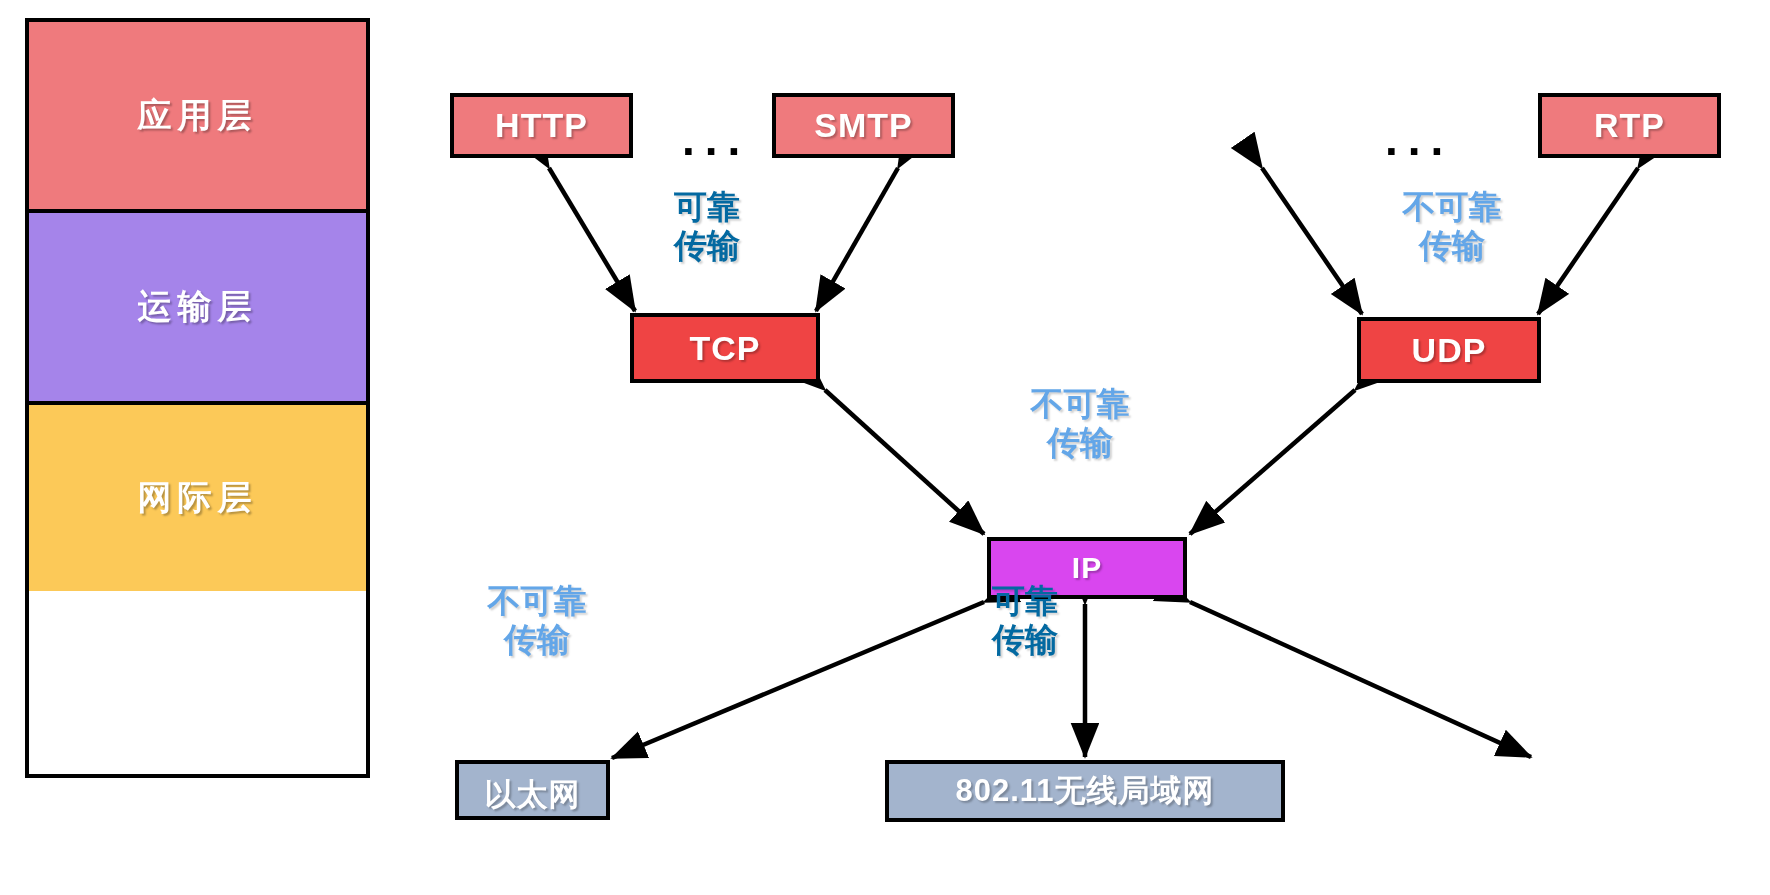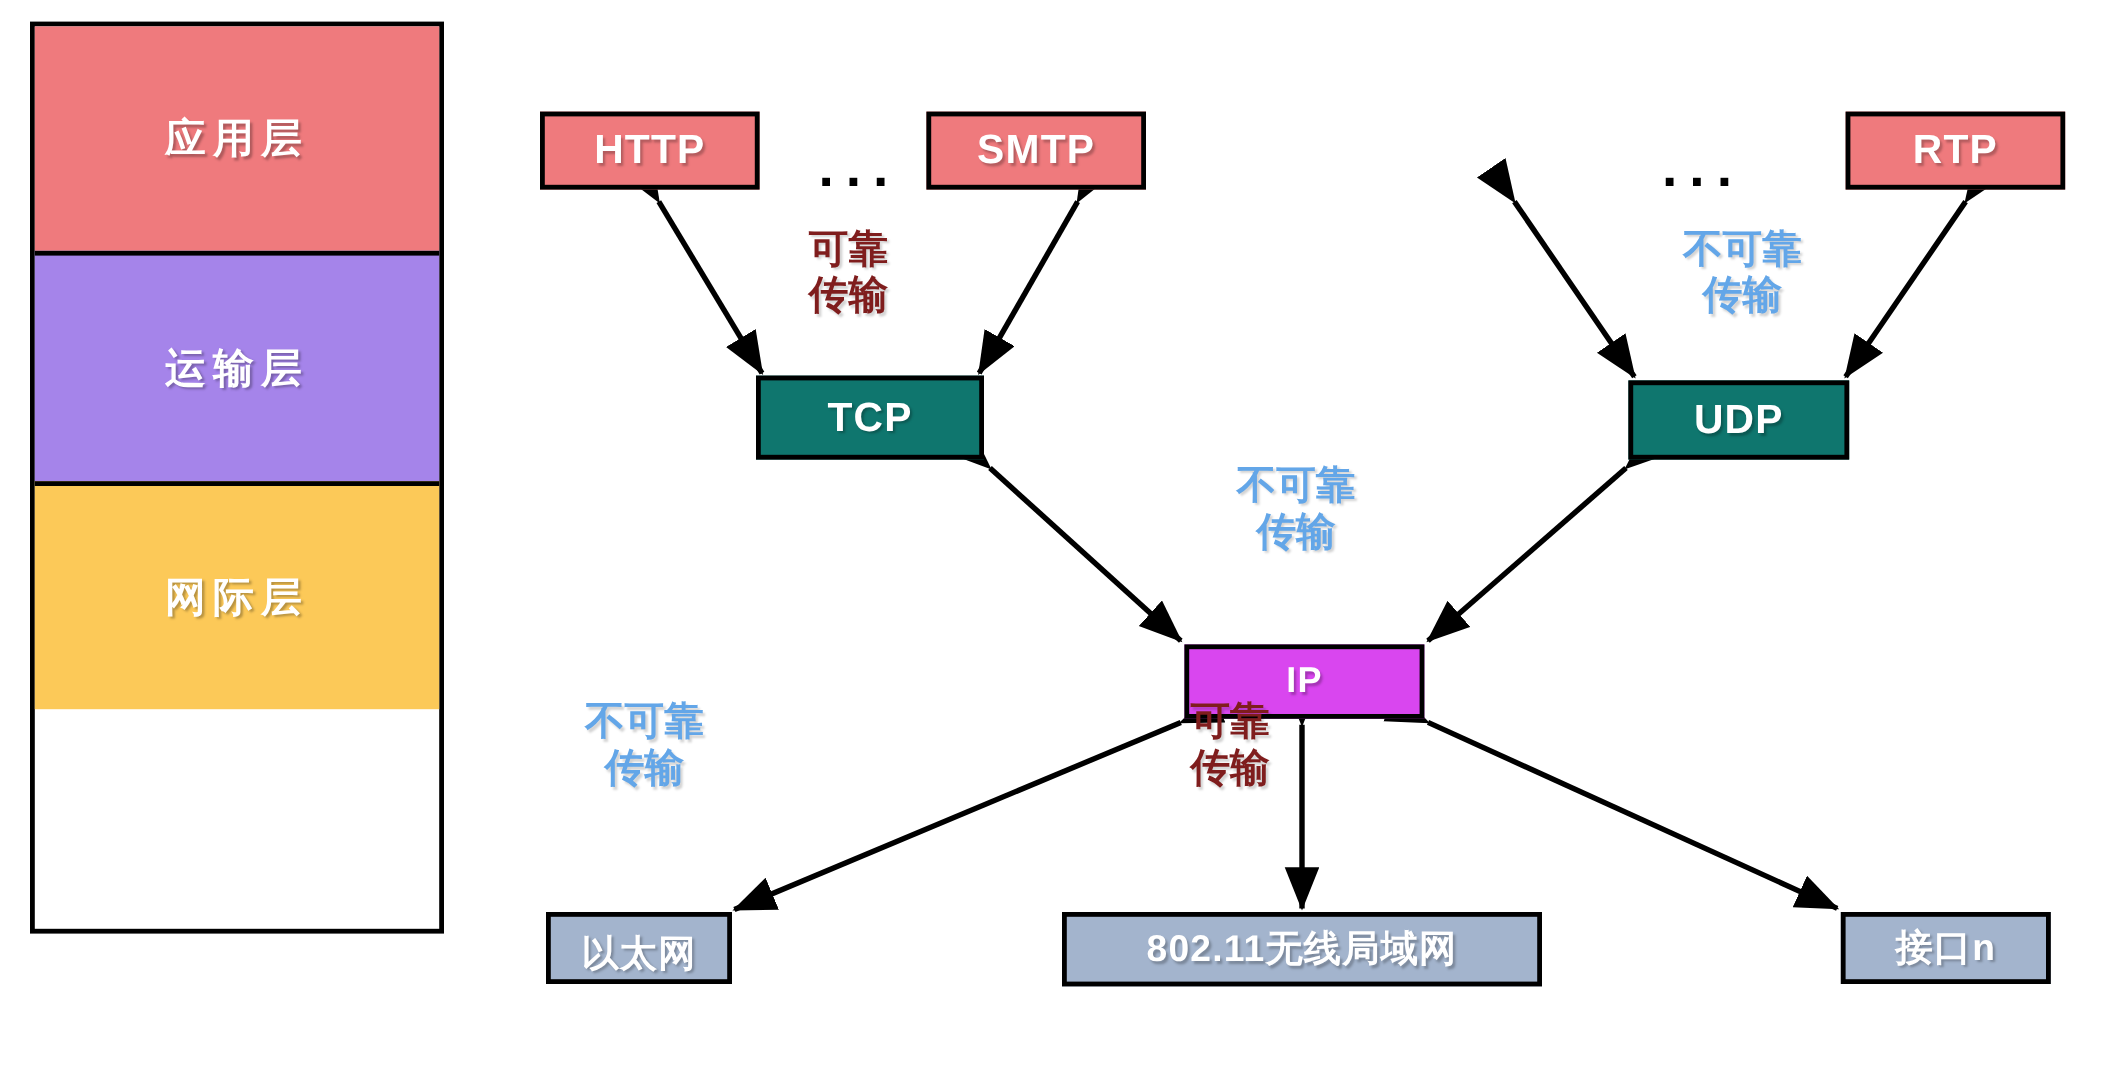--- a/index.html
+++ b/index.html
@@ -17,21 +17,21 @@
   .l-app{flex:0 0 187px;background:#ef7a7d;}
   .l-tra{flex:0 0 192px;background:#a584ea;}
   .l-net{flex:0 0 190px;background:#fcc958;}
   .l-lnk{flex:1 1 auto;background:#a3b4cd;}
 
   
   .node{position:absolute;box-sizing:border-box;border:4px solid #000;
         display:flex;align-items:center;justify-content:center;
         color:#ffffff;font-weight:bold;text-shadow:2px 2px 2px rgba(0,0,0,.25);}
   .app-node{background:#ef7a7d;font-size:34px;letter-spacing:1px;}
-  .tra-node{background:#0f766e;font-size:34px;letter-spacing:1px;}
+  .tra-node{background:#ef4444;font-size:34px;letter-spacing:1px;}
   .net-node{background:#d946ef;font-size:30px;letter-spacing:1px;}
   .lnk-node{background:#a3b4cd;font-size:31px;letter-spacing:1px;}
 
   
   #n-http {left:450px; top:93px;  width:183px;height:65px;}
   #n-smtp {left:772px; top:93px;  width:183px;height:65px;}
   #n-dns  {left:1155px;top:93px;  width:183px;height:65px;}
   #n-rtp  {left:1538px;top:93px;  width:183px;height:65px;}
   #n-tcp  {left:630px; top:313px; width:190px;height:70px;}
   #n-udp  {left:1357px;top:317px; width:184px;height:66px;align-items:center;}
@@ -42,21 +42,21 @@
 
   
   .ellipsis{position:absolute;color:#000;font-weight:bold;font-size:46px;
             letter-spacing:10px;line-height:1;}
   #e-left {left:682px; top:116px;}
   #e-right{left:1385px;top:116px;}
 
   
   .tlabel{position:absolute;font-weight:bold;font-size:33px;line-height:1.18;
           text-align:center;text-shadow:2px 2px 2px rgba(0,0,0,.18);white-space:pre-line;}
-  .reliable  {color:#7f1d1d;}
+  .reliable  {color:#0369a1;}
   .unreliable{color:#63a6e8;}
   #t-tcp   {left:642px; top:188px;width:130px;}
   #t-udp   {left:1377px;top:188px;width:150px;}
   #t-ipmid {left:1000px;top:385px;width:160px;}
   #t-eth   {left:462px; top:582px;width:150px;}
   #t-wlan  {left:960px; top:582px;width:130px;}
 
   svg.arrows{position:absolute;left:0;top:0;width:1770px;height:895px;
              pointer-events:none;overflow:visible;}
 </style>
@@ -131,23 +131,20 @@
   <div class="node net-node" id="n-ip">
     <span>IP</span>
   </div>
 
   <div class="node lnk-node" id="n-eth">
     <span>以太网</span>
   </div>
   <div class="node lnk-node" id="n-wlan">
     <span>802.11无线局域网</span>
   </div>
-  <div class="node lnk-node" id="n-ifn">
-    <span>接口n</span>
-  </div>
 
   <div class="tlabel reliable" id="t-tcp">可靠
 传输</div>
   <div class="tlabel unreliable" id="t-udp">不可靠
 传输</div>
   <div class="tlabel unreliable" id="t-ipmid">不可靠
 传输</div>
   <div class="tlabel unreliable" id="t-eth">不可靠
 传输</div>
   <div class="tlabel reliable" id="t-wlan">可靠

